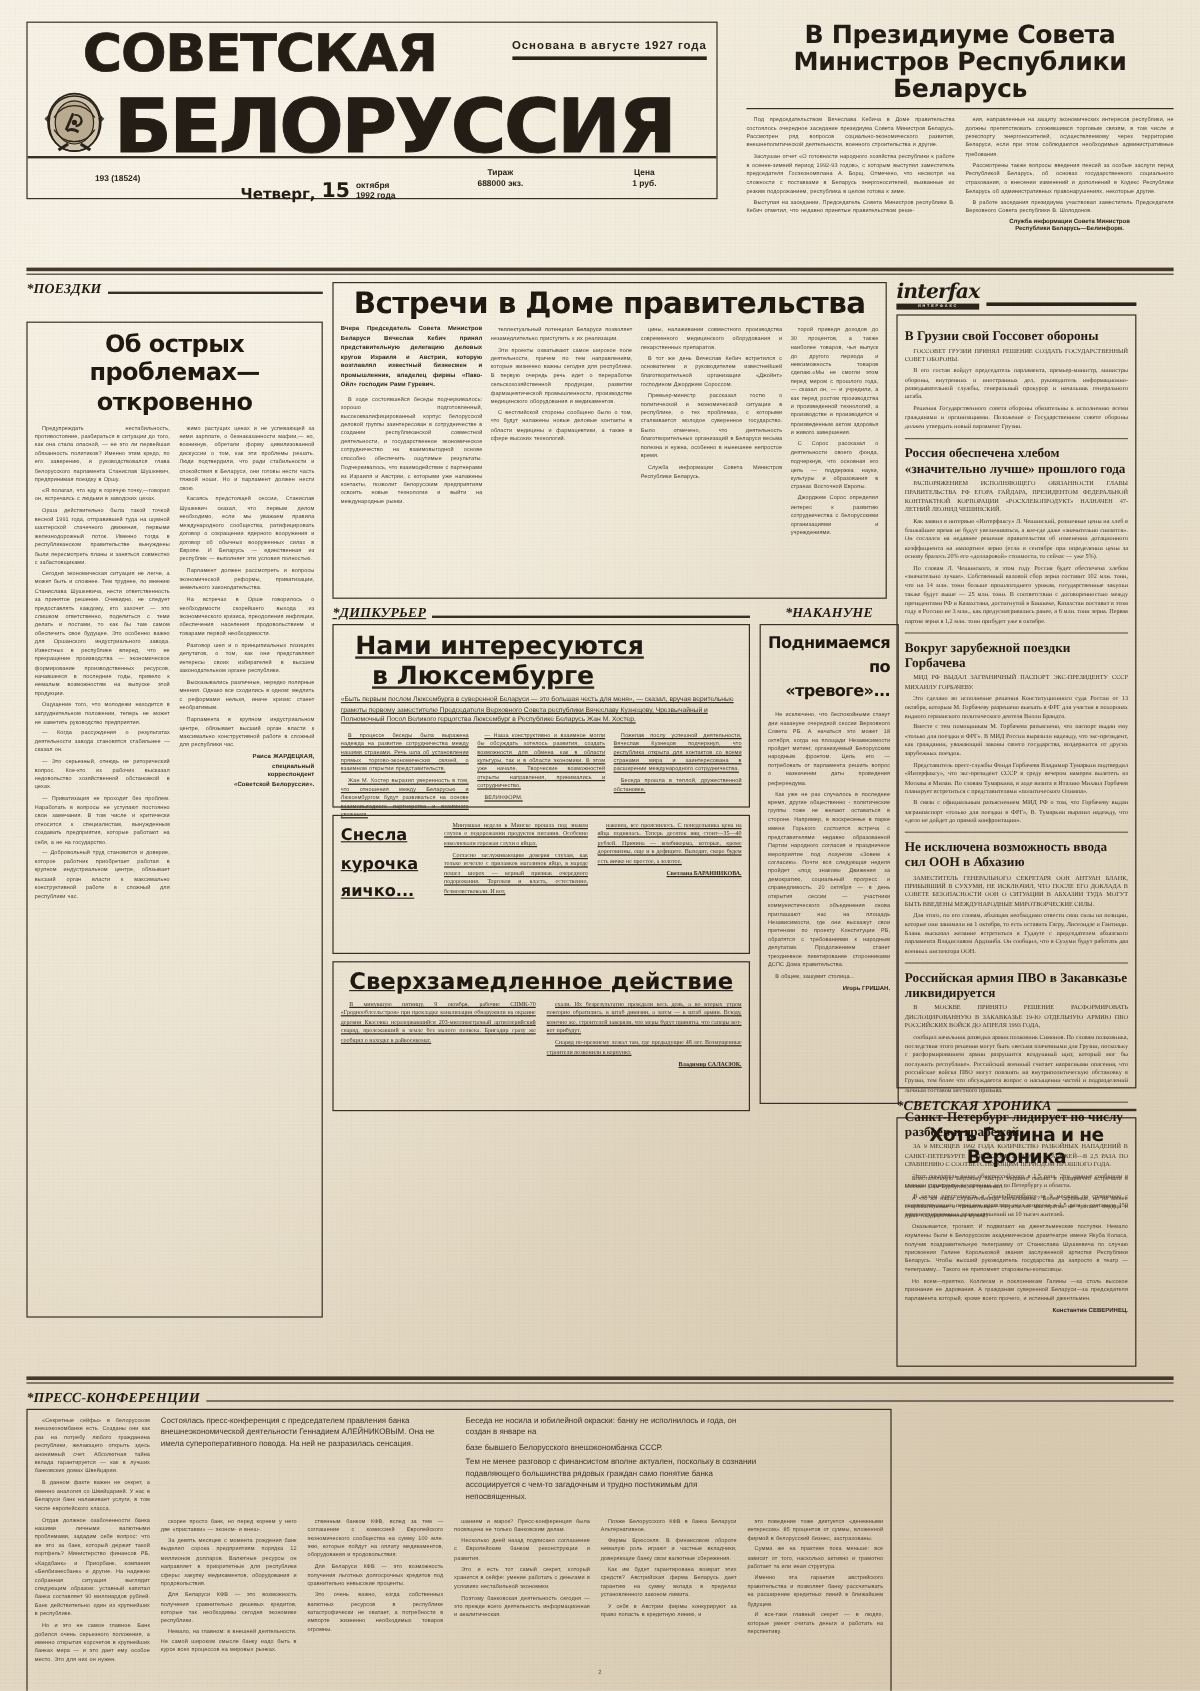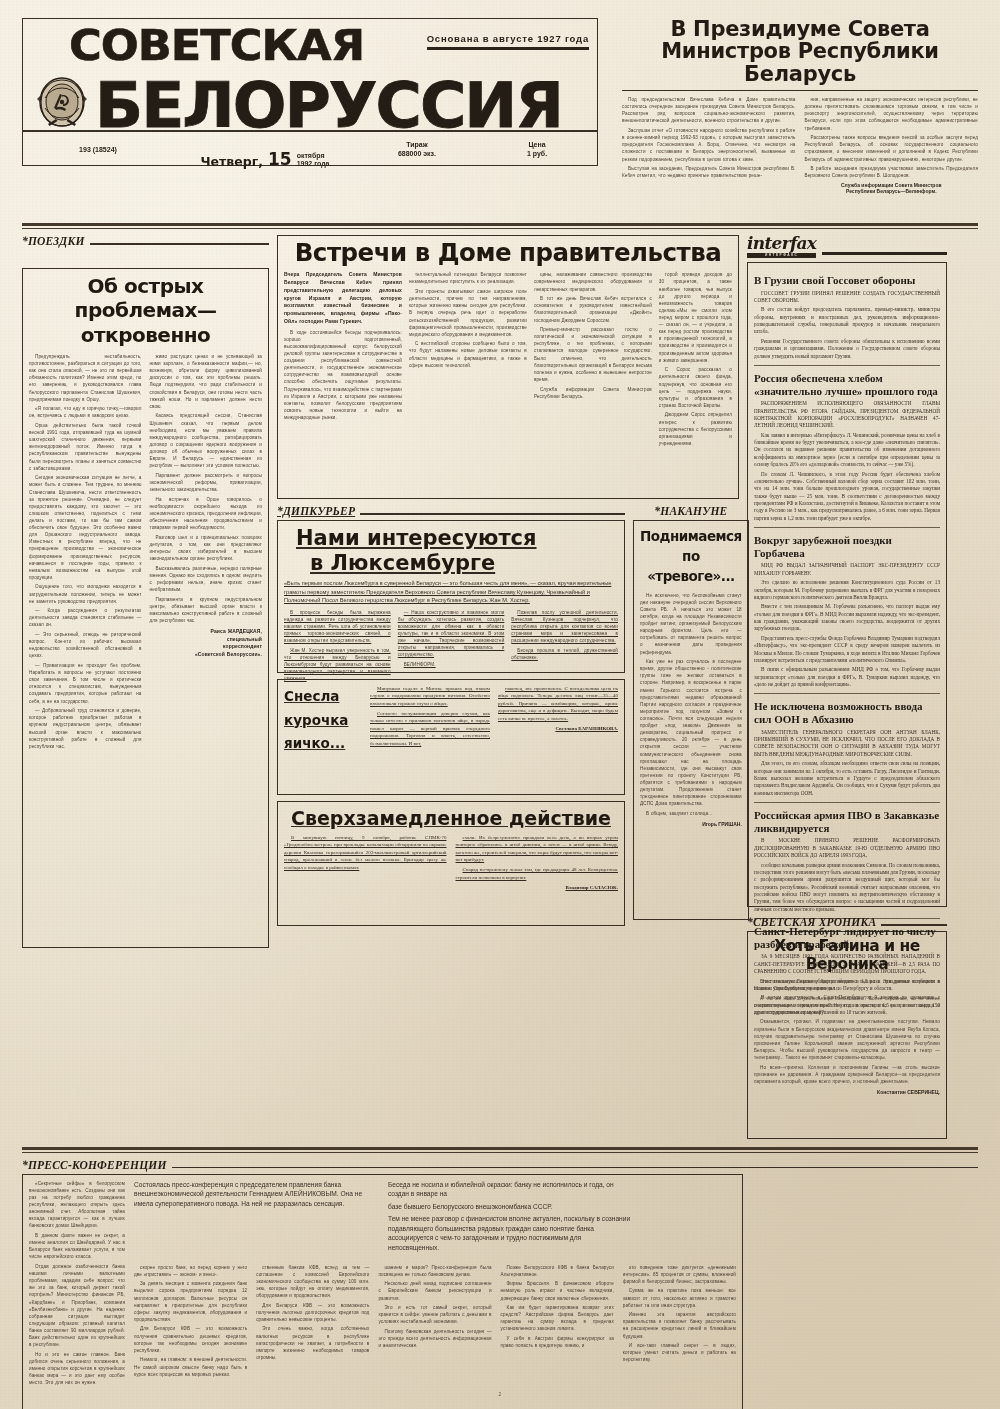--- a/index.html
+++ b/index.html
@@ -246,21 +246,21 @@
         <div class="b"></div>
       </div>
 
   <div class="main3">
 
     <div class="colL">
       <div class="rubric">
         <span class="r-t">*ПОЕЗДКИ</span>
         <span class="r-l"></span>
       </div>
-      <div class="box boxpad" style="height:680px;margin-top:21px;">
+      <div class="box boxpad" style="height:830px;margin-top:21px;">
         <div class="h-slab" style="font-size:20px;line-height:1.22;text-align:center;margin-bottom:6px;">
           <div>Об острых проблемах—</div>
           <div>откровенно</div>
         </div>
         <div style="display:flex;gap:8px;">
           <div style="flex:1;" class="body-txt" id="lc1">
                 <p>Предупреждать нестабильность, противостояние, разбираться в ситуации до того, как она стала опасной, — не это ли первейшая обязанность политиков? Именно этим кредо, по его заверению, и руководствовался глава белорусского парламента Станислав Шушкевич, предпринимая поездку в Оршу.</p>
                 <p>«Я полагал, что еду в горячую точку,—говорил он, встречаясь с людьми в заводских цехах.</p>
                 <p>Орша действительно была такой точкой весной 1991 года, отправившей туда на шумной шахтерской стачечного движения, первыми железнодорожный поток. Именно тогда в республиканском правительстве вынуждены были пересмотреть планы и заняться совместно с забастовщиками.</p>
                 <p>Сегодня экономическая ситуация не легче, а может быть и сложнее. Тем труднее, по мнению Станислава Шушкевича, нести ответственность за принятое решение. Очевидно, не следует предоставлять каждому, кто захочет — это слишком ответственно, поделиться с теми делать и постами, то как бы там самом обеспечить свое будущее. Это особенно важно для Оршанского индустриального завода. Известных в республике вперед, что не прекращение производства — экономическое формирование производственных ресурсов, начавшееся в последние годы, привело к немалым возможностям на выпуске этой продукции.</p>
@@ -385,21 +385,21 @@
               </div>
             </div>
           </div>
         </div>
 
         <div style="flex:1;">
           <div class="rubric">
             <span class="r-t">*НАКАНУНЕ</span>
           </div>
           <div class="box boxpad" style="height:400px;">
-            <div class="h-slab" style="font-size:13.5px;line-height:1.5;text-align:center;margin-bottom:5px;">
+            <div class="h-slab" style="font-size:13.5px;line-height:1.5;text-align:right;margin-bottom:5px;">
               <div>Поднимаемся</div>
               <div>по «тревоге»...</div>
             </div>
             <div class="body-txt" id="ev1">
                   <p>Не исключено, что беспокойными станут дни накануне очередной сессии Верховного Совета РБ. А начаться это может 18 октября, когда на площади Независимости пройдет митинг, организуемый Белорусским народным фронтом. Цель его — потребовать от парламента решить вопрос о назначении даты проведения референдума.</p>
                   <p>Как уже не раз случалось в последнее время, другие общественно - политические группы тоже не желают оставаться в стороне. Например, в воскресенье в парке имени Горького состоится встреча с представителями недавно образованной Партии народного согласия и праздничное мероприятие под лозунгом «Зовем к согласию». Почти вся следующая неделя пройдет «под знаком» Движения за демократию, социальный прогресс и справедливость. 20 октября — в день открытия сессии — участники коммунистического объединения снова приглашают нас на площадь Независимости, где они выскажут свои претензии по проекту Конституции РБ, обратятся с требованиями к народным депутатам. Продолжением станет трехдневное пикетирование сторонниками ДСПС Дома правительства.</p>
                   <p>В общем, зашумит столица...</p>
                 </div>
             <div class="byline">Игорь ГРИШАН.</div>
           </div>

